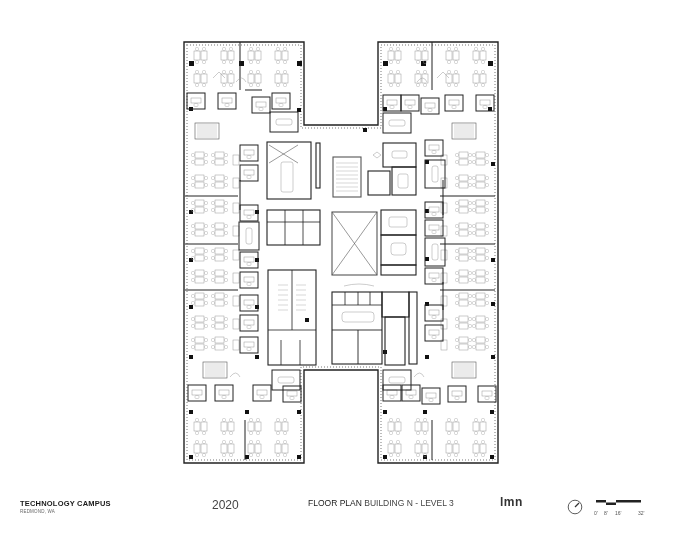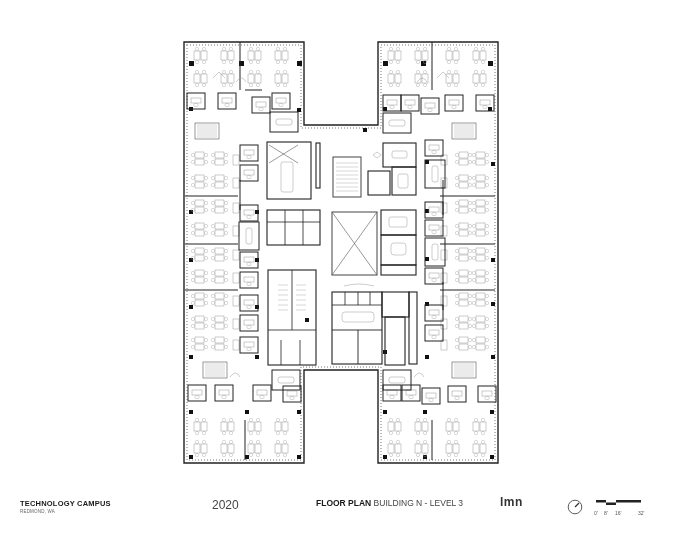--- a/index.html
+++ b/index.html
@@ -3,21 +3,21 @@
 <meta charset="utf-8">
 <style>
   html,body{margin:0;padding:0;background:#fff;}
   body{width:700px;height:540px;position:relative;overflow:hidden;font-family:"Liberation Sans",sans-serif;color:#1a1a1a;}
   #plan{position:absolute;left:0;top:0;width:700px;height:480px;}
   .footer{position:absolute;left:0;top:496px;width:555px;height:30px;}
   .proj-title{position:absolute;left:20px;top:3px;font-size:7.5px;font-weight:bold;letter-spacing:0.2px;}
   .proj-loc{position:absolute;left:20px;top:13px;font-size:4.5px;color:#666;letter-spacing:0.2px;}
   .year{position:absolute;left:212px;top:2px;font-size:12px;color:#444;}
   .plan-title{position:absolute;left:308px;top:2px;font-size:8.5px;color:#444;}
-  .plan-title b{font-weight:bold;color:#1a1a1a;margin-left:8px;}
+  .plan-title b{font-weight:normal;color:#1a1a1a;}
   .logo{position:absolute;left:500px;top:-1px;font-size:12px;font-weight:bold;letter-spacing:0.5px;color:#333;}
   .north{position:absolute;left:567px;top:3px;width:16px;height:16px;}
   .scale{position:absolute;left:594px;top:3px;width:66px;height:22px;}
   .scale-label{position:absolute;top:11px;font-size:5px;color:#555;}
 </style>
 </head>
 <body>
 
 <svg id="plan" viewBox="0 0 700 480" xmlns="http://www.w3.org/2000/svg">
   <defs>

